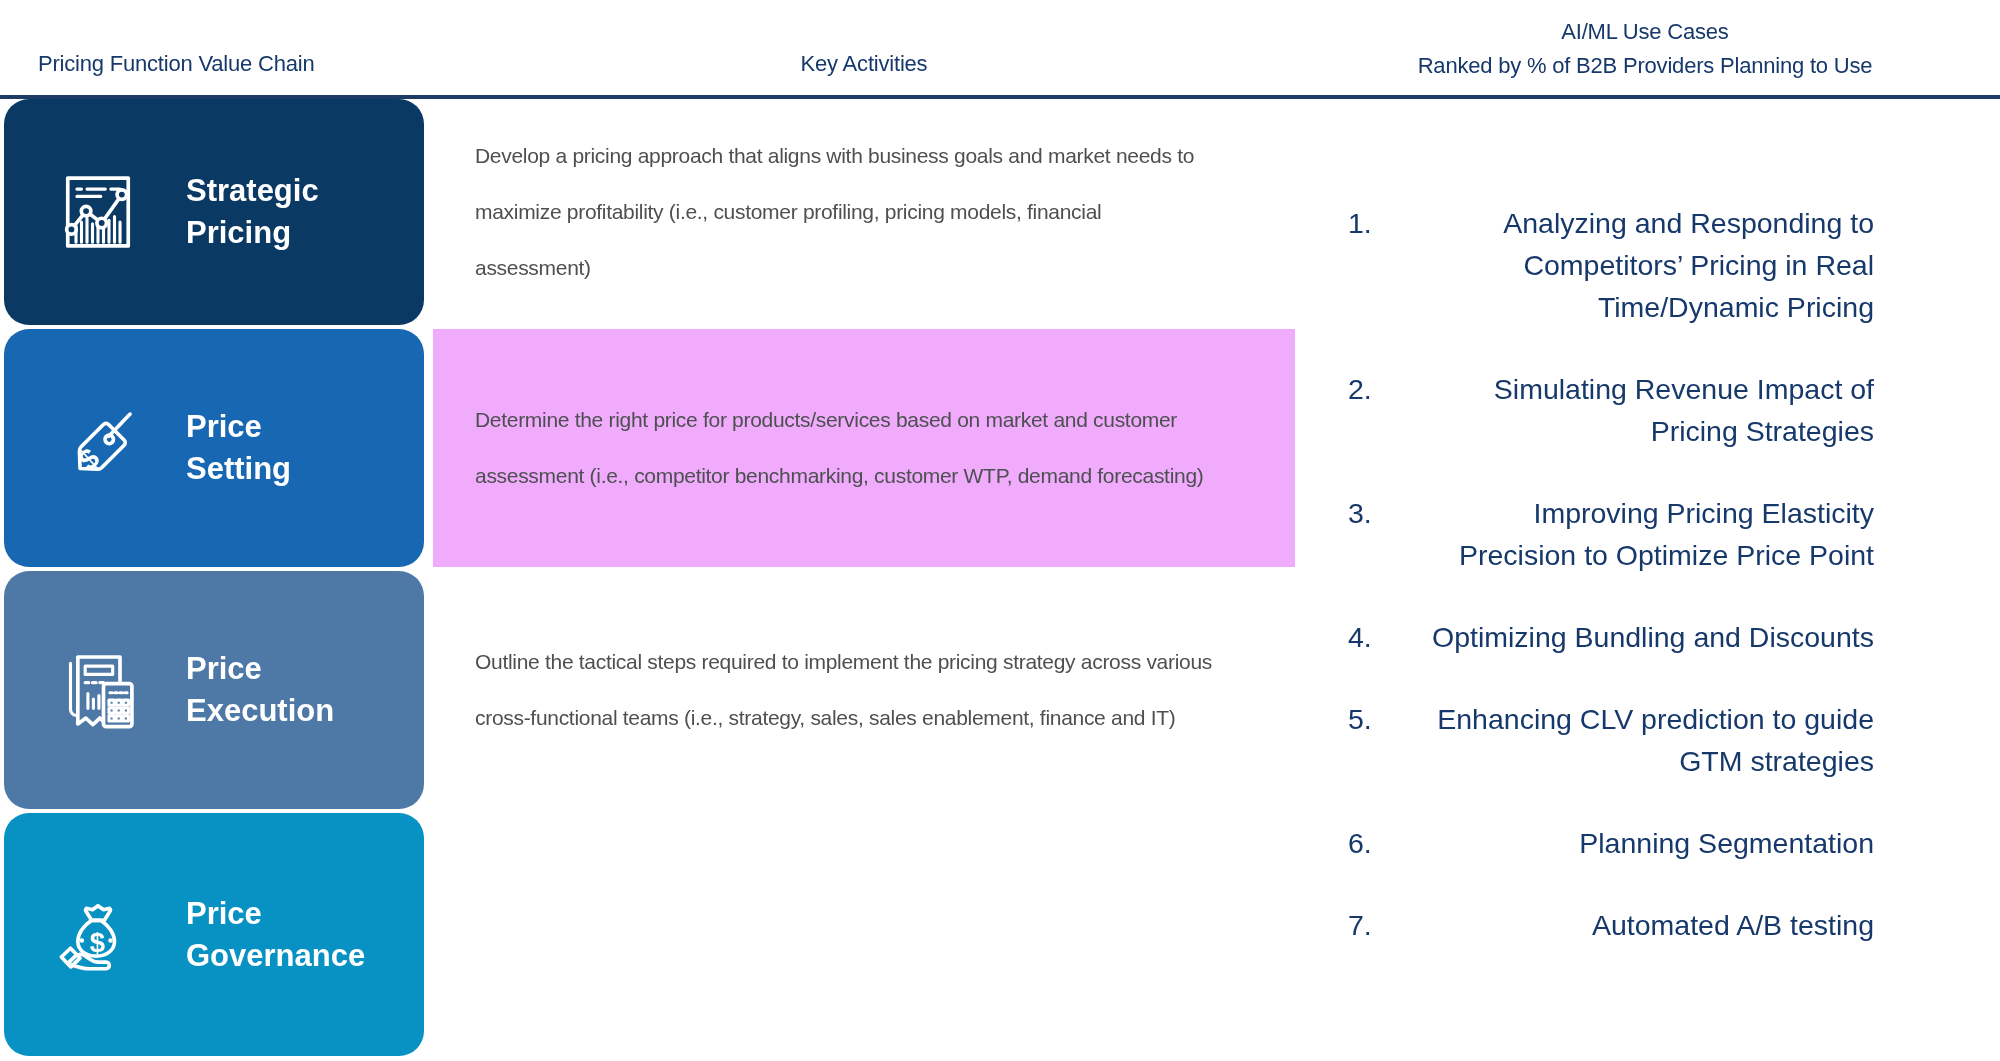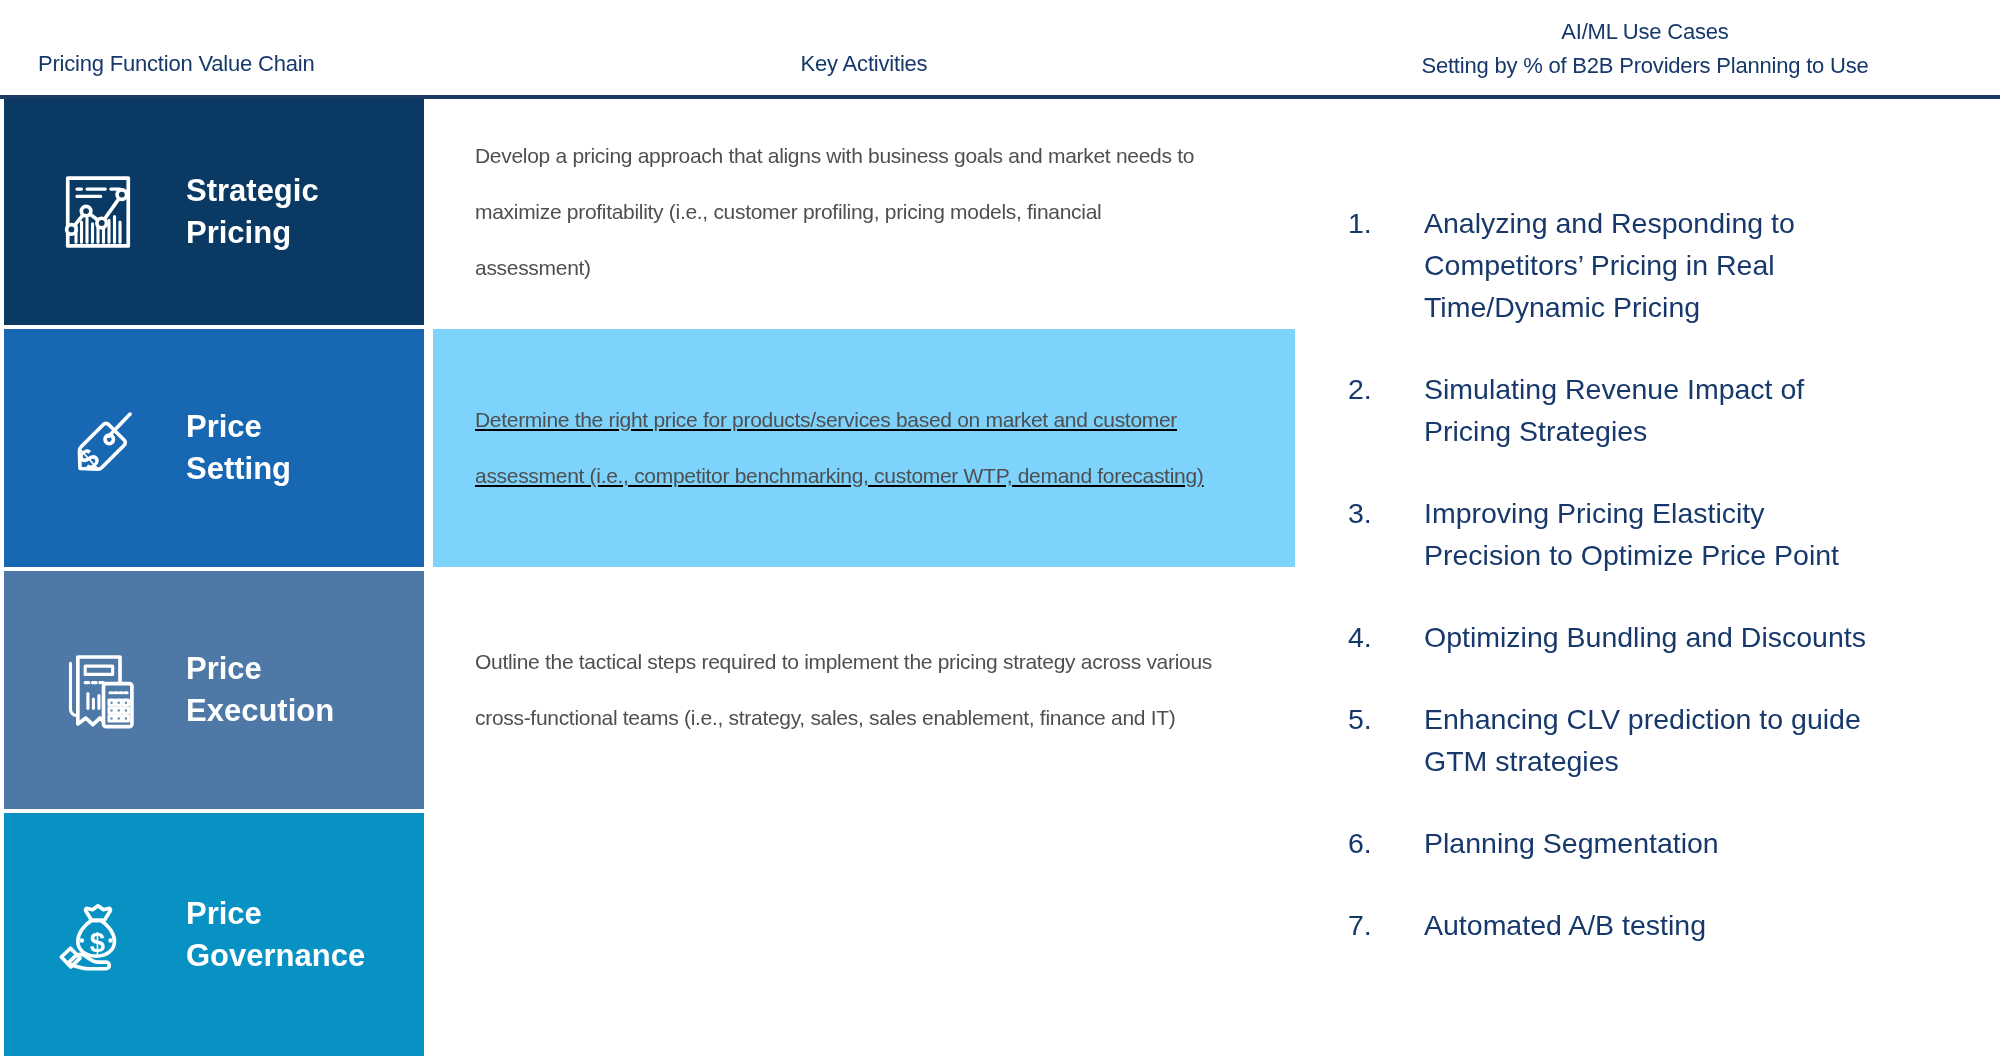--- a/index.html
+++ b/index.html
@@ -17,58 +17,58 @@
   .head2{left:433px;width:862px;justify-content:center;padding-bottom:18px;}
   .head3{left:1295px;width:700px;flex-direction:column;align-items:center;
          justify-content:flex-end;line-height:34px;padding-bottom:12px;text-align:center;}
   .header-rule{position:absolute;left:0;top:95px;width:2000px;height:4px;background:#1c3c66;}
   
   .rows{position:absolute;left:4px;top:99px;display:flex;flex-direction:column;gap:4px;}
   .row{display:flex;}
   .h1{height:226px}.h2{height:238px}.h3{height:238px}.h4{height:243px}
   .chain-box{
     width:420px;box-sizing:border-box;display:flex;align-items:center;
-    padding-left:50px;color:#ffffff;flex:none;
+    padding-left:50px;color:#ffffff;flex:none;border-radius:25px;
   }
   .row-0 .chain-box{background:#0a3a64;}
   .row-1 .chain-box{background:#1767b2;}
   .row-2 .chain-box{background:#4e79a6;}
   .row-3 .chain-box{background:#0891c3;}
   .chain-icon{width:88px;height:88px;flex:none;}
   .chain-icon{fill:none;stroke:#ffffff;stroke-width:2;stroke-linecap:round;stroke-linejoin:round;}
   .chain-icon .thin{stroke-width:1.7;}
   .chain-icon .glyph{fill:#ffffff;stroke:none;font-weight:bold;font-family:"Liberation Sans",sans-serif;}
   .row-0 .node{fill:#0a3a64;}
   .row-2 .calc-body{fill:#4e79a6;}
   .chain-label{margin-left:44px;font-weight:bold;font-size:31px;line-height:42px;}
   .activity-cell{width:862px;margin-left:9px;display:flex;align-items:center;box-sizing:border-box;}
-  .row-1 .activity-cell,.row-3 .activity-cell{background:#7dd3fc;text-decoration:underline;}
+  .row-1 .activity-cell,.row-3 .activity-cell{background:#f0abfc;}
   .activity-text{
     margin:0 0 0 42px;width:740px;font-size:21px;line-height:56px;
     color:#4d4f51;letter-spacing:-0.3px;
   }
   
   .use-cases{
     position:absolute;left:1348px;top:202px;width:556px;
     color:#16386b;font-size:28.5px;line-height:42px;
   }
   .uc-item{display:flex;margin-bottom:40px;}
   .uc-num{width:76px;flex:none;}
-  .uc-text{width:450px;}
+  .uc-text{width:450px;text-align:right;}
 </style>
 </head>
 <body>
 
 <div id="canvas">
 
   <div class="col-head head2">Key Activities</div>
   <div class="col-head head1">Pricing Function Value Chain</div>
   <div class="col-head head3">
     <span>AI/ML Use Cases</span>
-    <span>Setting by % of B2B Providers Planning to Use</span>
+    <span>Ranked by % of B2B Providers Planning to Use</span>
   </div>
   <div class="header-rule"></div>
 
   <div class="rows">
 
     <div class="row row-0 h1">
       <div class="chain-box">
         <svg class="chain-icon" viewBox="0 0 48 48">
           <rect x="7.5" y="5.5" width="33" height="37"></rect>
           <path class="thin" d="M12.5 11.5h2.5M18 11.5h10M31 11.5h5M12.5 15.5h13"></path>

